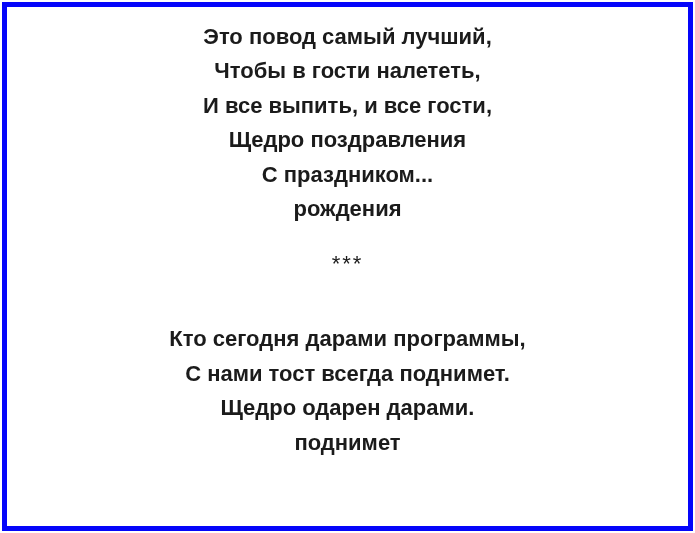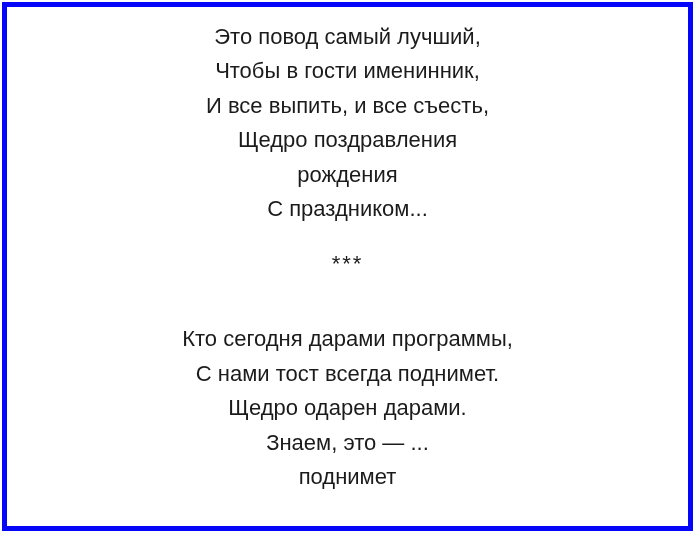--- a/index.html
+++ b/index.html
@@ -27,21 +27,21 @@
   }
   .poem {
     padding-top: 13px;
     text-align: center;
     color: #1b1b1b;
   }
   .stanza {
     margin: 0;
     font-size: 22px;
     line-height: 34.4px;
-    font-weight: 400;
+    font-weight: 700;
   }
   .poem-line {
     display: block;
     white-space: nowrap;
   }
   .separator {
     margin: 26px 0 46px 0;
     font-size: 22px;
     line-height: 24px;
     letter-spacing: 2px;
@@ -49,31 +49,30 @@
   }
 </style>
 </head>
 <body>
 
 <div class="frame">
   <div class="poem">
 
     <p class="stanza">
       <span class="poem-line">Это повод самый лучший,</span>
-      <span class="poem-line">Чтобы в гости именинник,</span>
-      <span class="poem-line">И все выпить, и все съесть,</span>
+      <span class="poem-line">Чтобы в гости налететь,</span>
+      <span class="poem-line">И все выпить, и все гости,</span>
       <span class="poem-line">Щедро поздравления</span>
+      <span class="poem-line">С праздником...</span>
       <span class="poem-line">рождения</span>
-      <span class="poem-line">С праздником...</span>
     </p>
 
     <p class="separator">***</p>
 
     <p class="stanza">
       <span class="poem-line">Кто сегодня дарами программы,</span>
       <span class="poem-line">С нами тост всегда поднимет.</span>
       <span class="poem-line">Щедро одарен дарами.</span>
-      <span class="poem-line">Знаем, это — ...</span>
       <span class="poem-line">поднимет</span>
     </p>
 
   </div>
 </div>
 
 </body></html>

